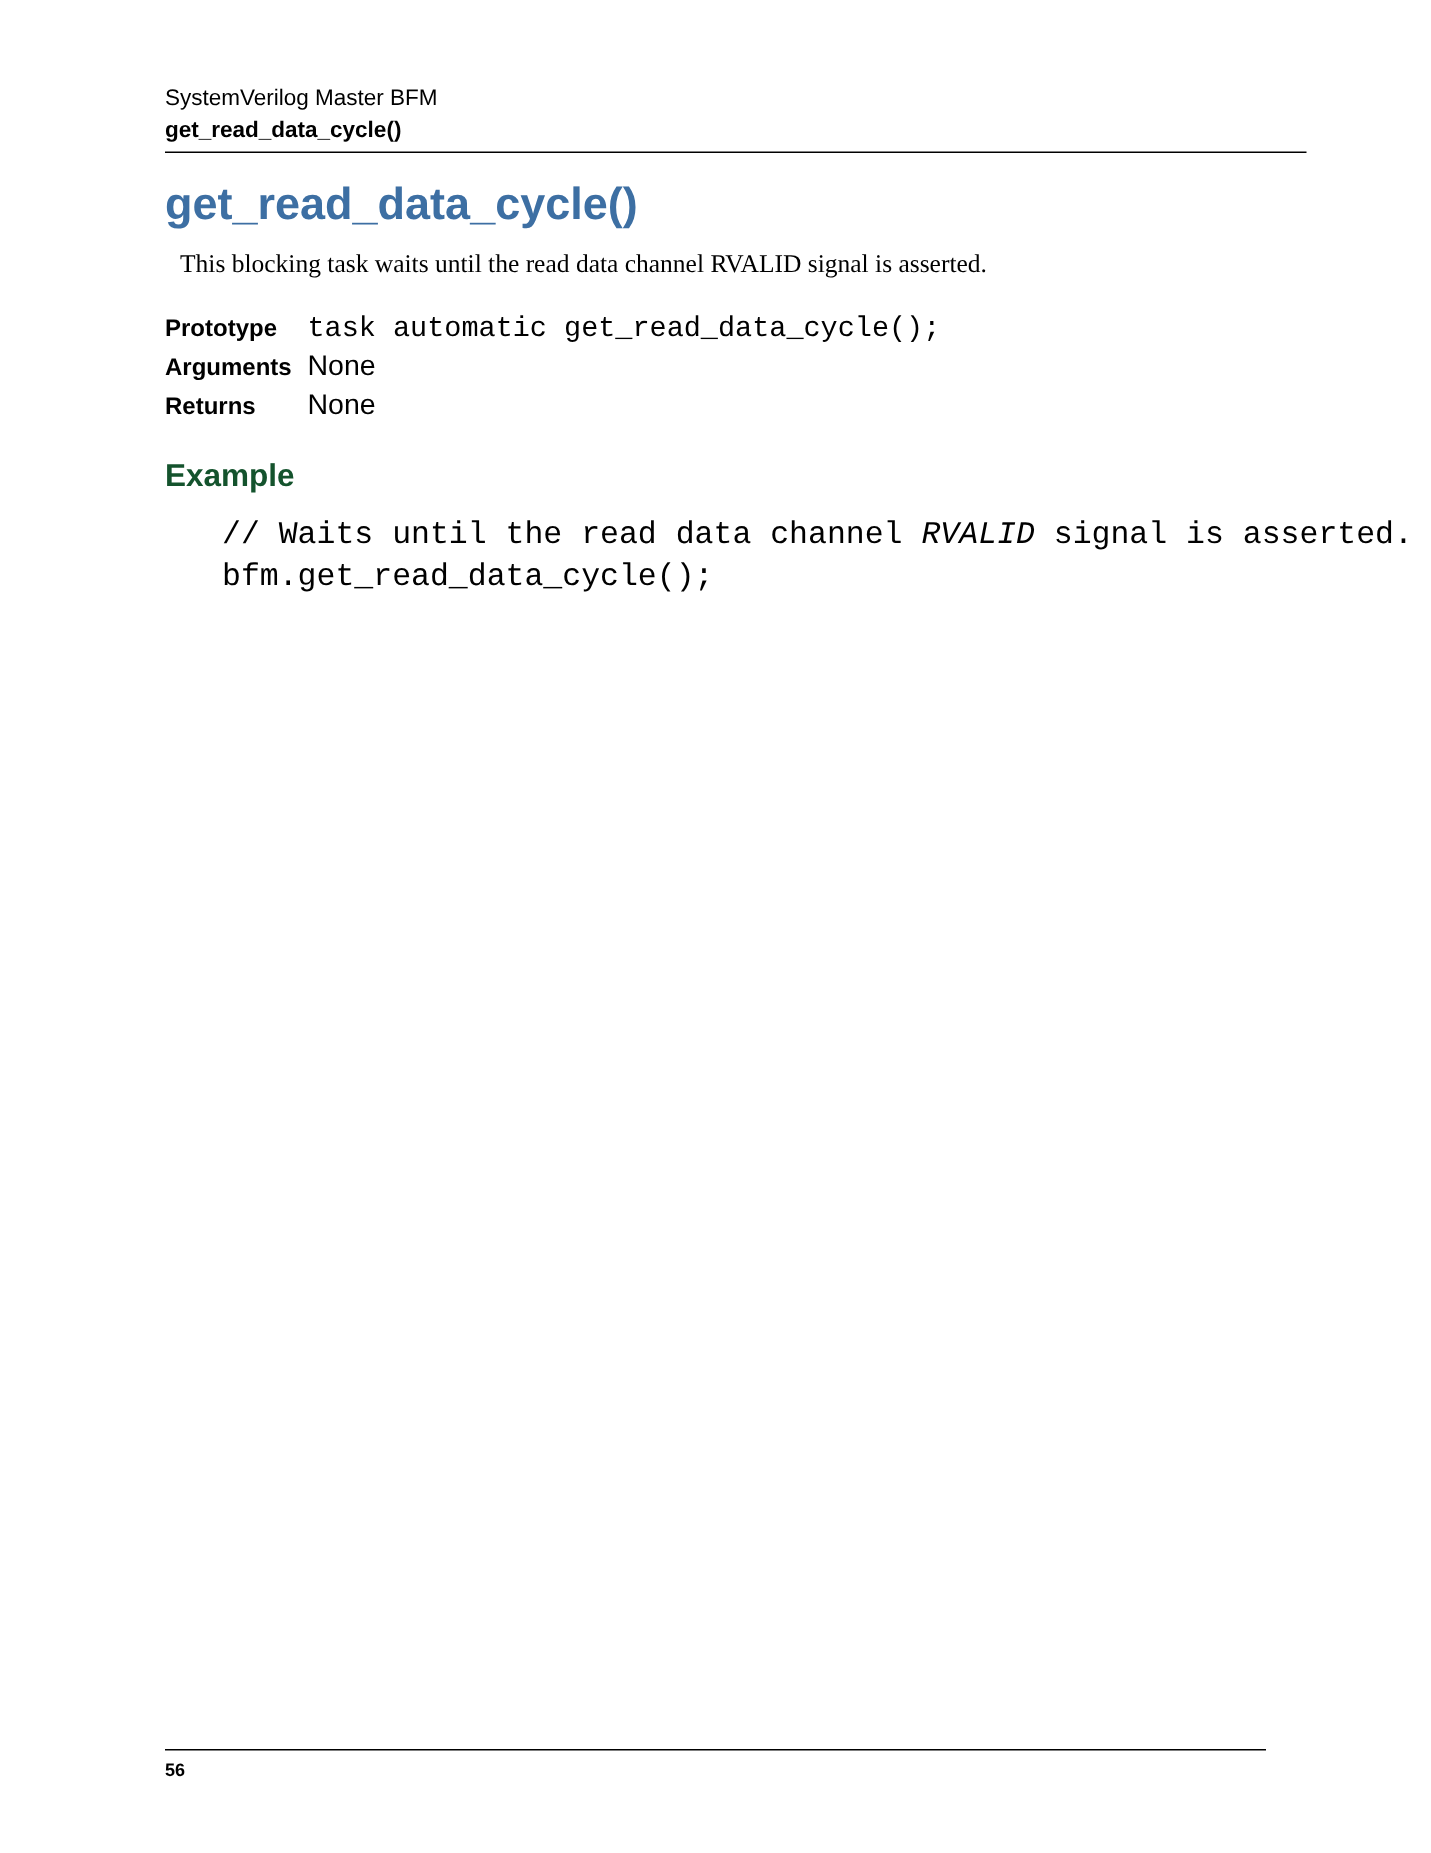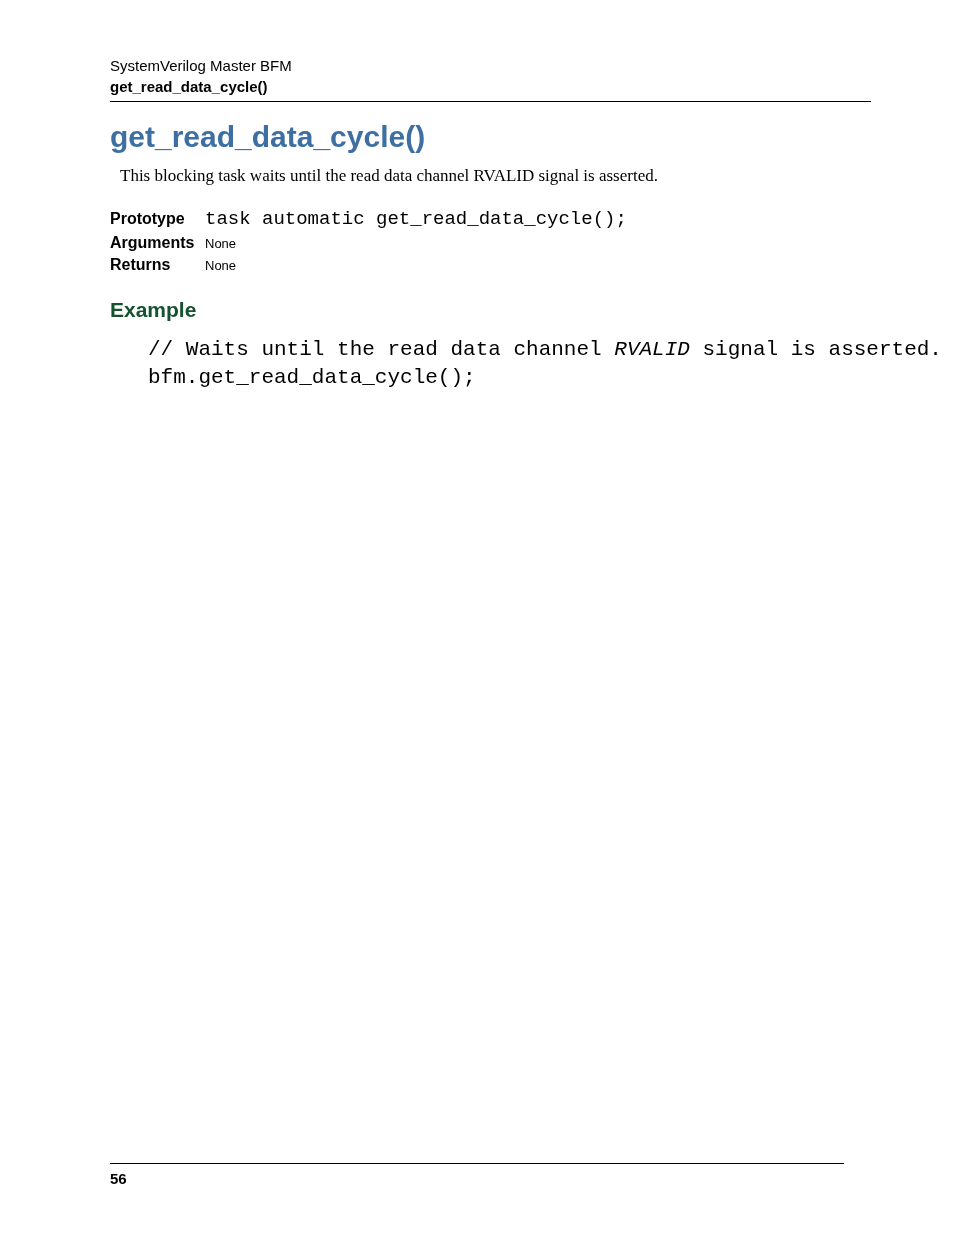--- a/index.html
+++ b/index.html
@@ -61,21 +61,21 @@
     width: 95px;
     flex-shrink: 0;
     font-size: 16px;
   }
   .def-value-mono {
     font-family: "Courier New", Courier, monospace;
     font-size: 19px;
   }
   .def-value-sans {
     font-family: Arial, Helvetica, sans-serif;
-    font-size: 13px;
+    font-size: 19px;
   }
   .example-heading {
     font-family: Arial, Helvetica, sans-serif;
     font-size: 21px;
     font-weight: 700;
     color: #14532d;
     margin: 0 0 14px 0;
   }
   .code-block {
     font-family: "Courier New", Courier, monospace;
@@ -88,21 +88,21 @@
     font-style: italic;
   }
   .footer {
     position: absolute;
     bottom: 48px;
     left: 110px;
     right: 110px;
     border-top: 1.5px solid #000;
     padding-top: 6px;
     font-family: Arial, Helvetica, sans-serif;
-    font-size: 15px;
+    font-size: 12px;
     display: flex;
     justify-content: space-between;
     align-items: flex-start;
   }
   .footer-left {
     font-weight: 700;
   }
   .footer-right {
     text-align: right;
     line-height: 1.35;

